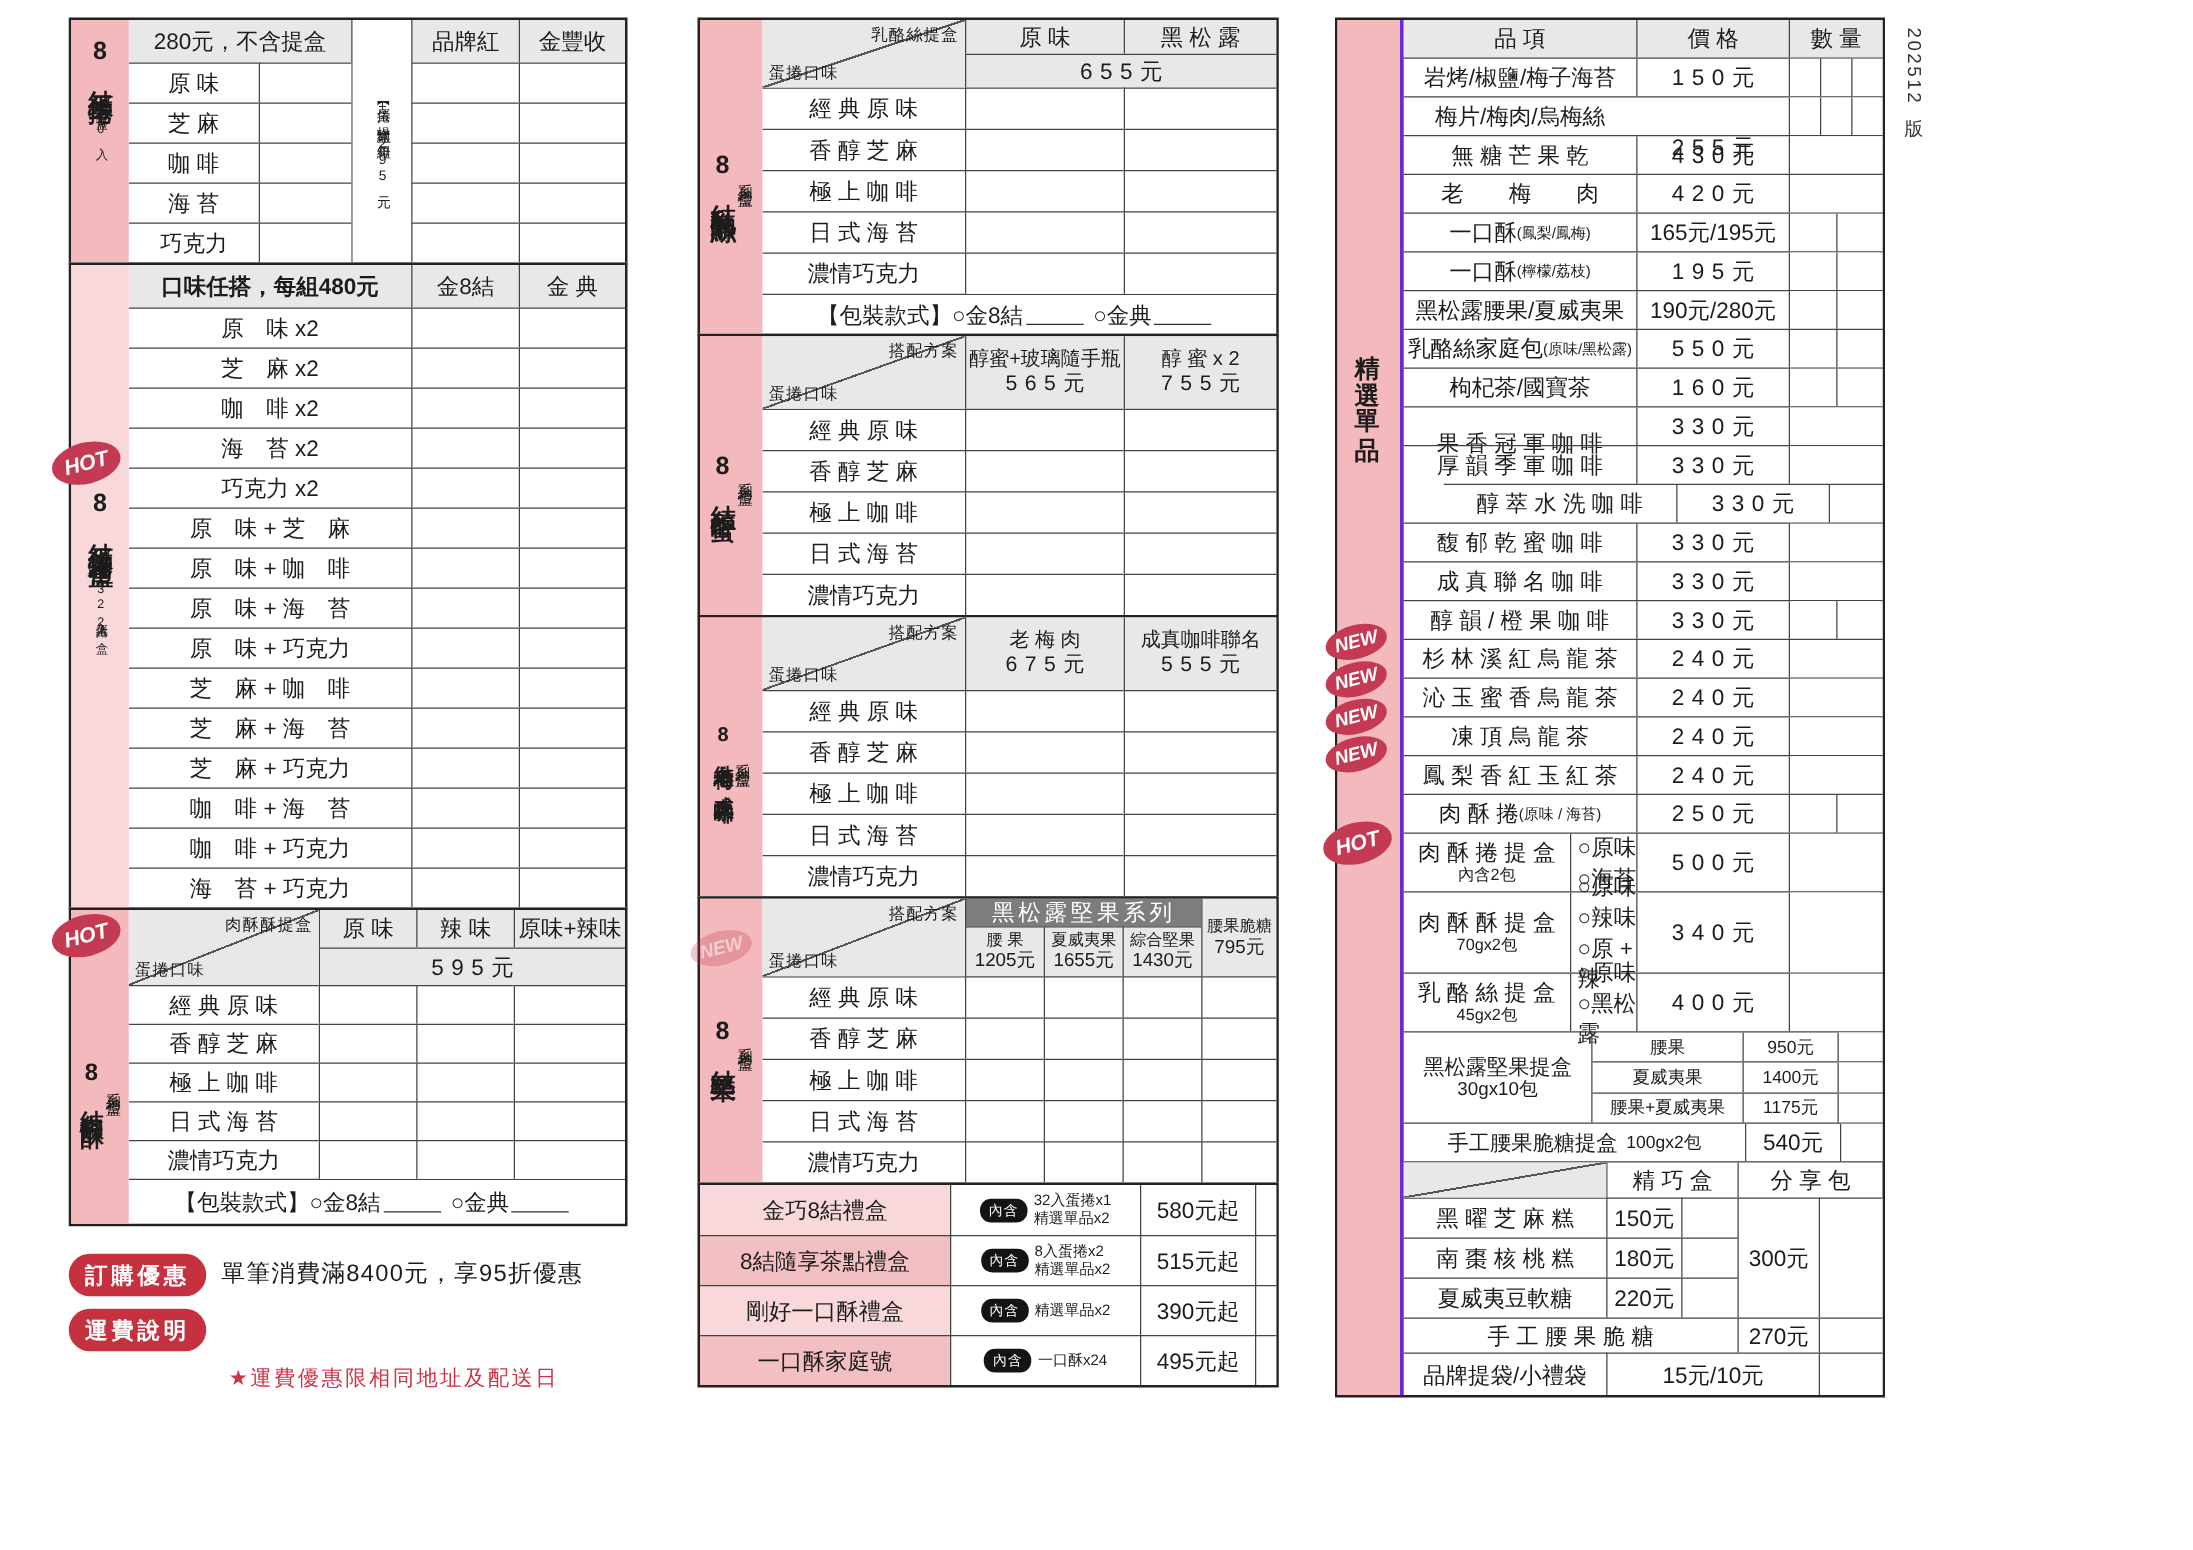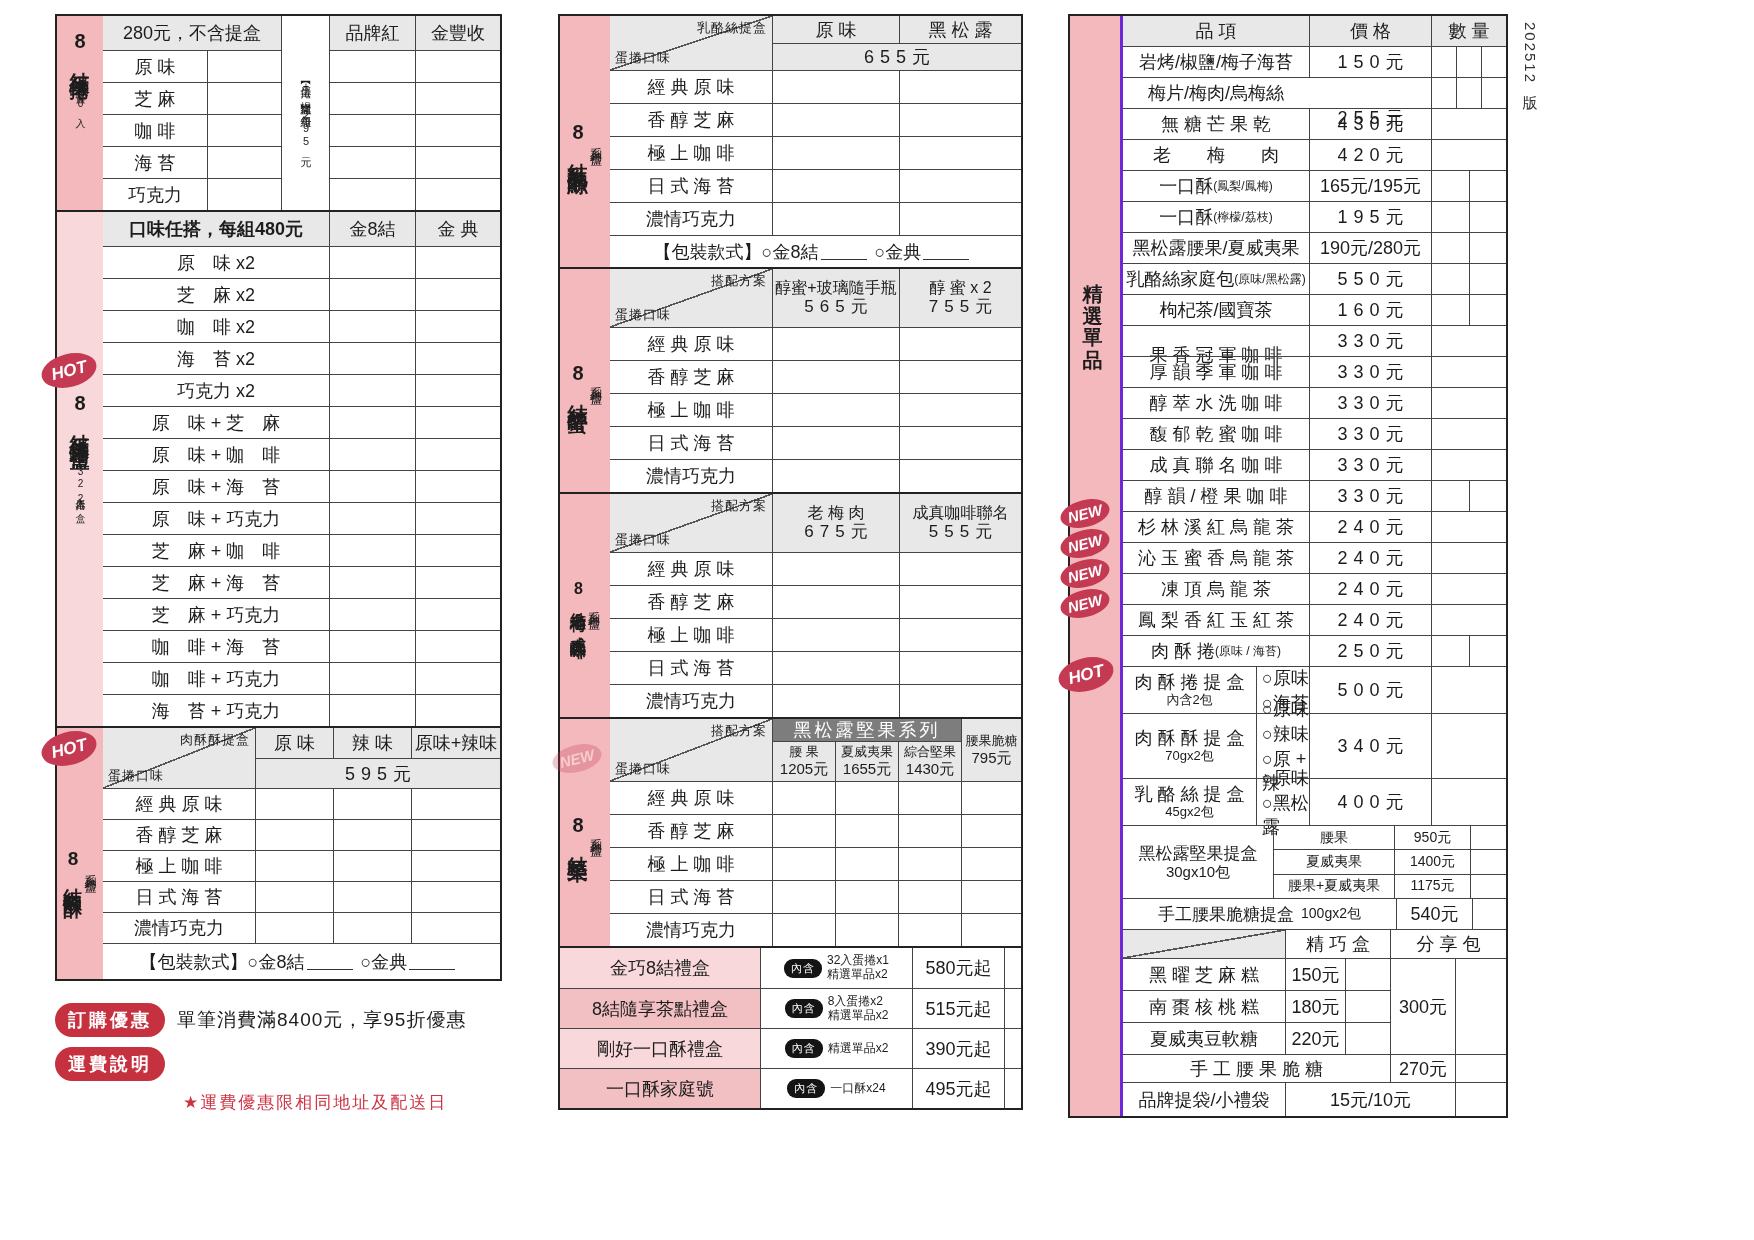--- a/index.html
+++ b/index.html
@@ -537,21 +537,21 @@
               <div class="fill" style="border-top: none;"></div>
             </div>
           </div>
           <div class="rrow" style="height: 30px;">
             <div class="rc fs18" style="width: 186px;">厚 韻 季 軍 咖 啡</div>
             <div class="rc fs18 wideP" style="width: 122px;">330元</div>
             <div class="rc qtys" style="flex: 1 1 0%;">
               <div class="fill" style="border-top: none;"></div>
             </div>
           </div>
-          <div class="rrow" style="height: 30px;">
+          <div class="rrow" style="height: 30px; margin-left: 32px;">
             <div class="rc fs18" style="width: 186px;">醇 萃 水 洗 咖 啡</div>
             <div class="rc fs18 wideP" style="width: 122px;">330元</div>
             <div class="rc qtys" style="flex: 1 1 0%;">
               <div class="fill" style="border-top: none;"></div>
             </div>
           </div>
           <div class="rrow" style="height: 30px;">
             <div class="rc fs18" style="width: 186px;">馥 郁 乾 蜜 咖 啡</div>
             <div class="rc fs18 wideP" style="width: 122px;">330元</div>
             <div class="rc qtys" style="flex: 1 1 0%;">

